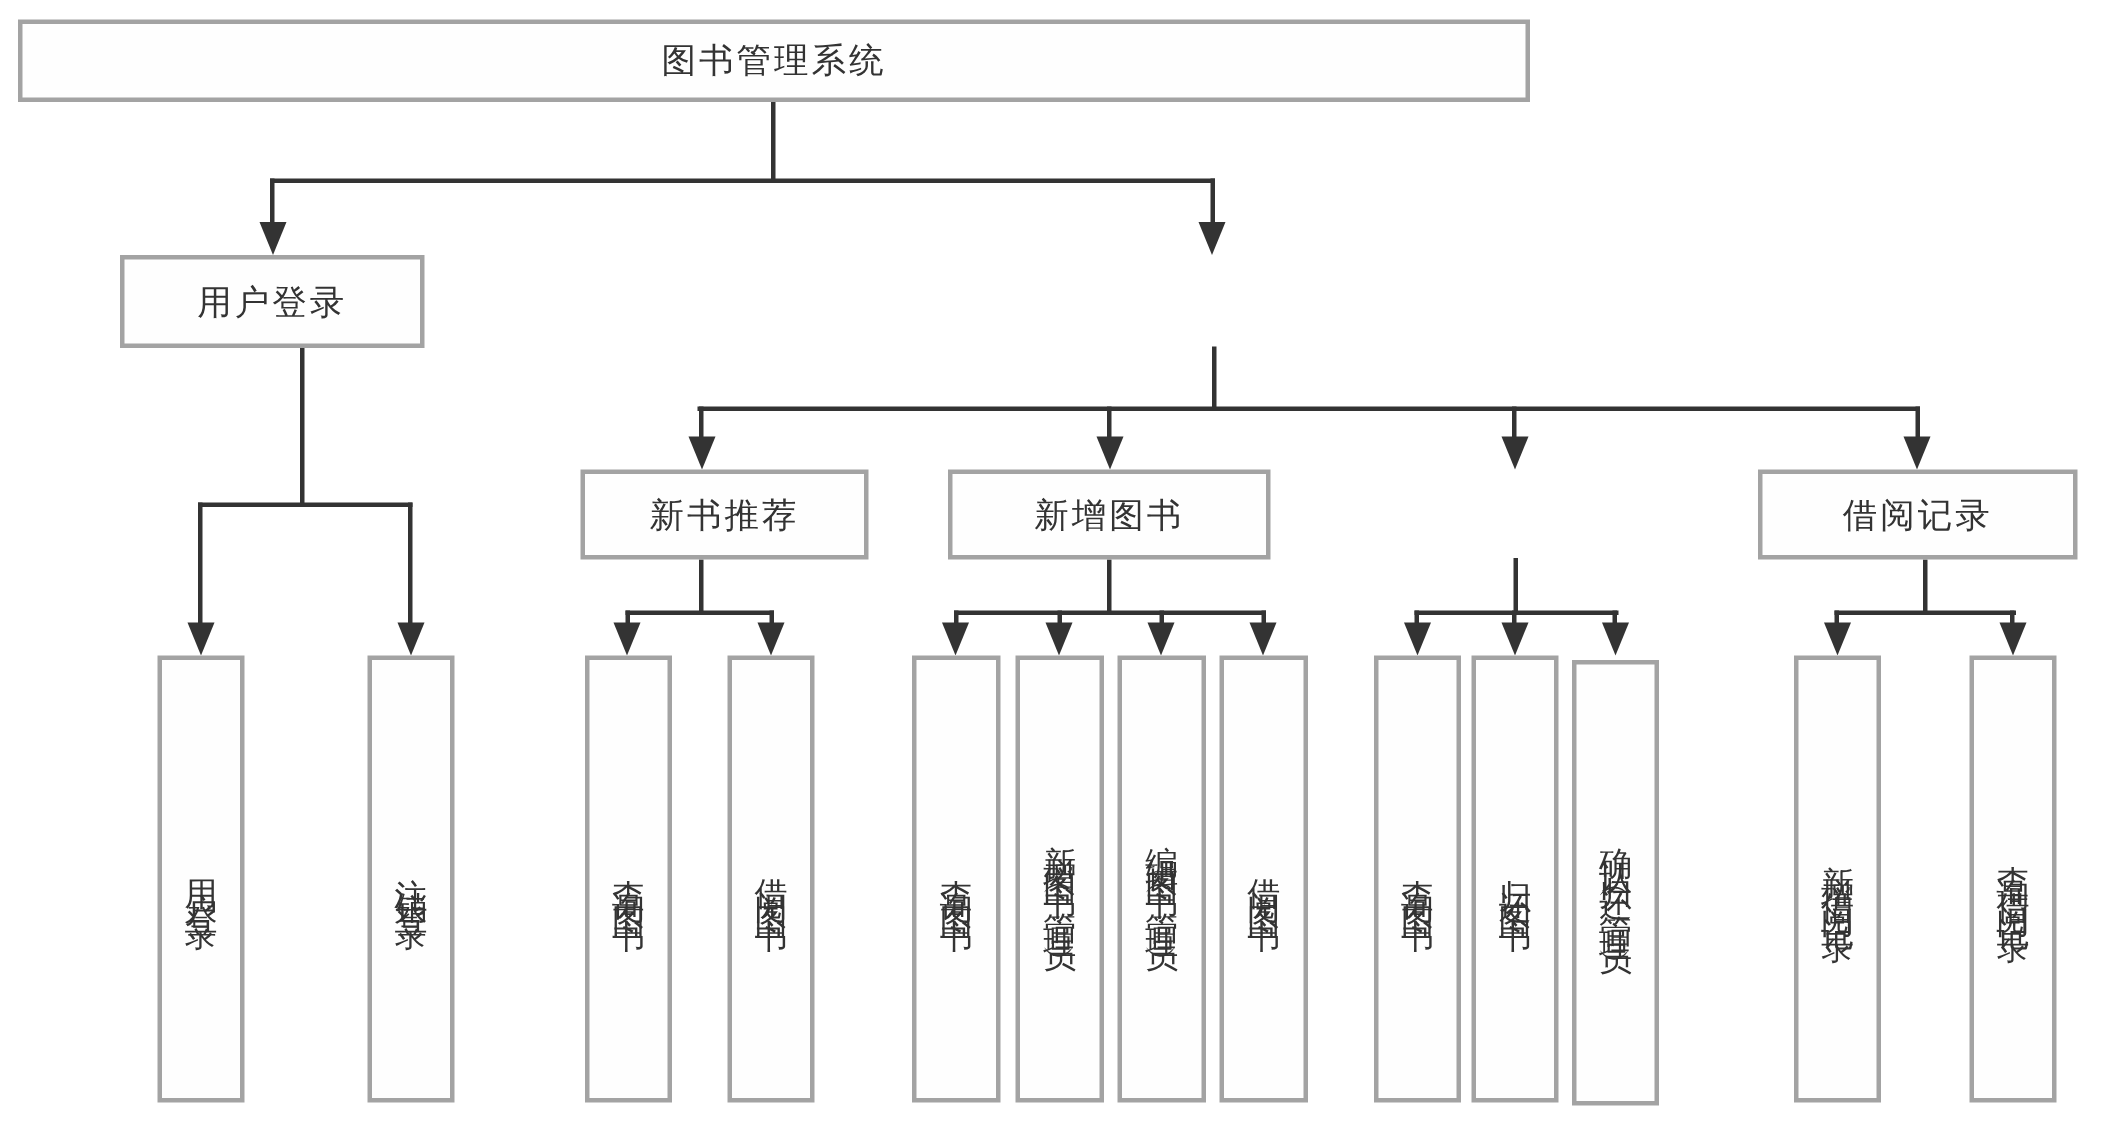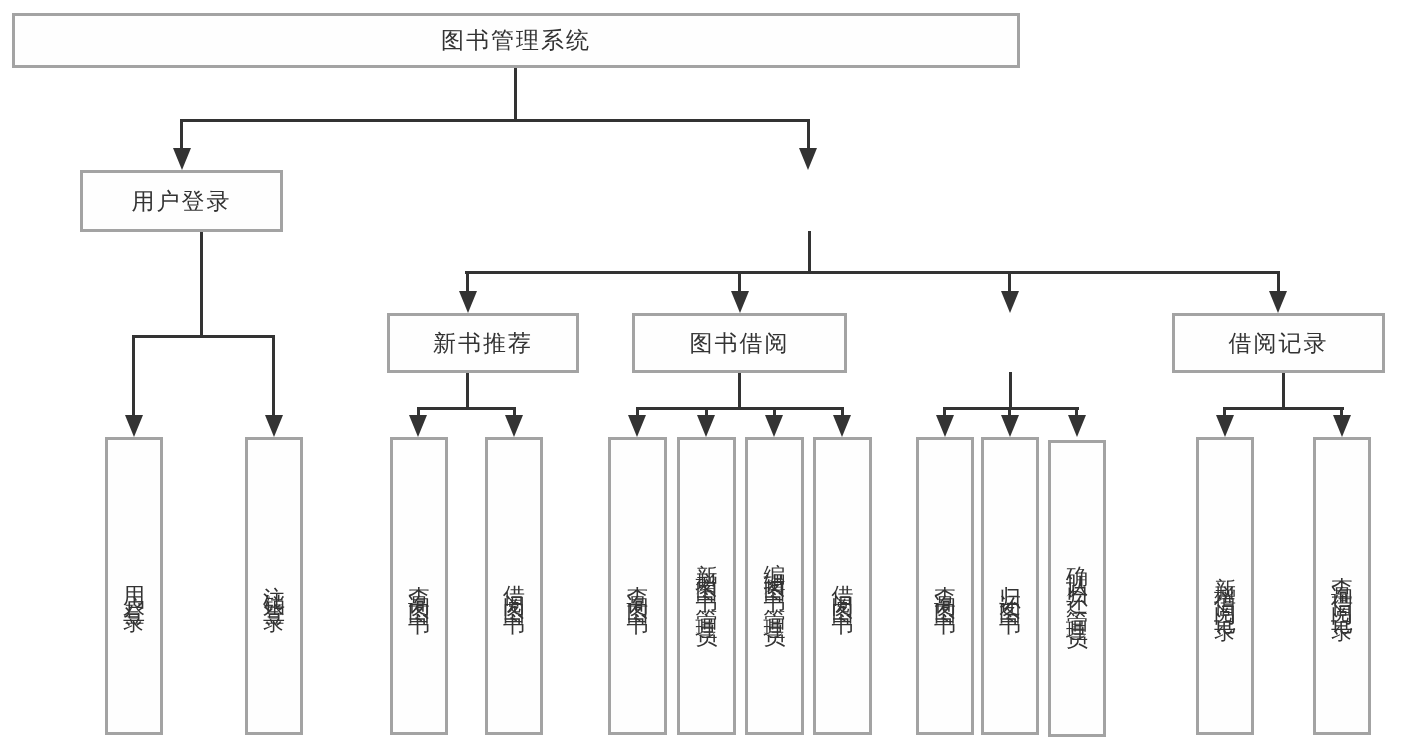--- a/index.html
+++ b/index.html
@@ -91,21 +91,21 @@
   <div class="line" style="left:1340px;top:407px;width:3px;height:10px;"></div>
   <div class="arrow" style="left:1333px;top:415px;"></div>
 
   <div class="box h" style="left:12px;top:13px;width:1008px;height:55px;">图书管理系统</div>
 
   <div class="box h" style="left:80px;top:170px;width:203px;height:62px;">用户登录</div>
 
 
   <div class="box h" style="left:363px;top:313px;width:192px;height:60px;margin-left:24px;">新书推荐</div>
 
-  <div class="box h" style="left:632px;top:313px;width:215px;height:60px;">图书借阅</div>
+  <div class="box h" style="left:632px;top:313px;width:215px;height:60px;">新增图书</div>
 
 
   <div class="box h" style="left:1172px;top:313px;width:213px;height:60px;">借阅记录</div>
 
   <div class="box v" style="left:105px;top:437px;width:58px;height:298px;">用户登录</div>
   <div class="box v" style="left:245px;top:437px;width:58px;height:298px;">注销登录</div>
 
   <div class="box v" style="left:390px;top:437px;width:58px;height:298px;">查询图书</div>
   <div class="box v" style="left:485px;top:437px;width:58px;height:298px;">借阅图书</div>
 

